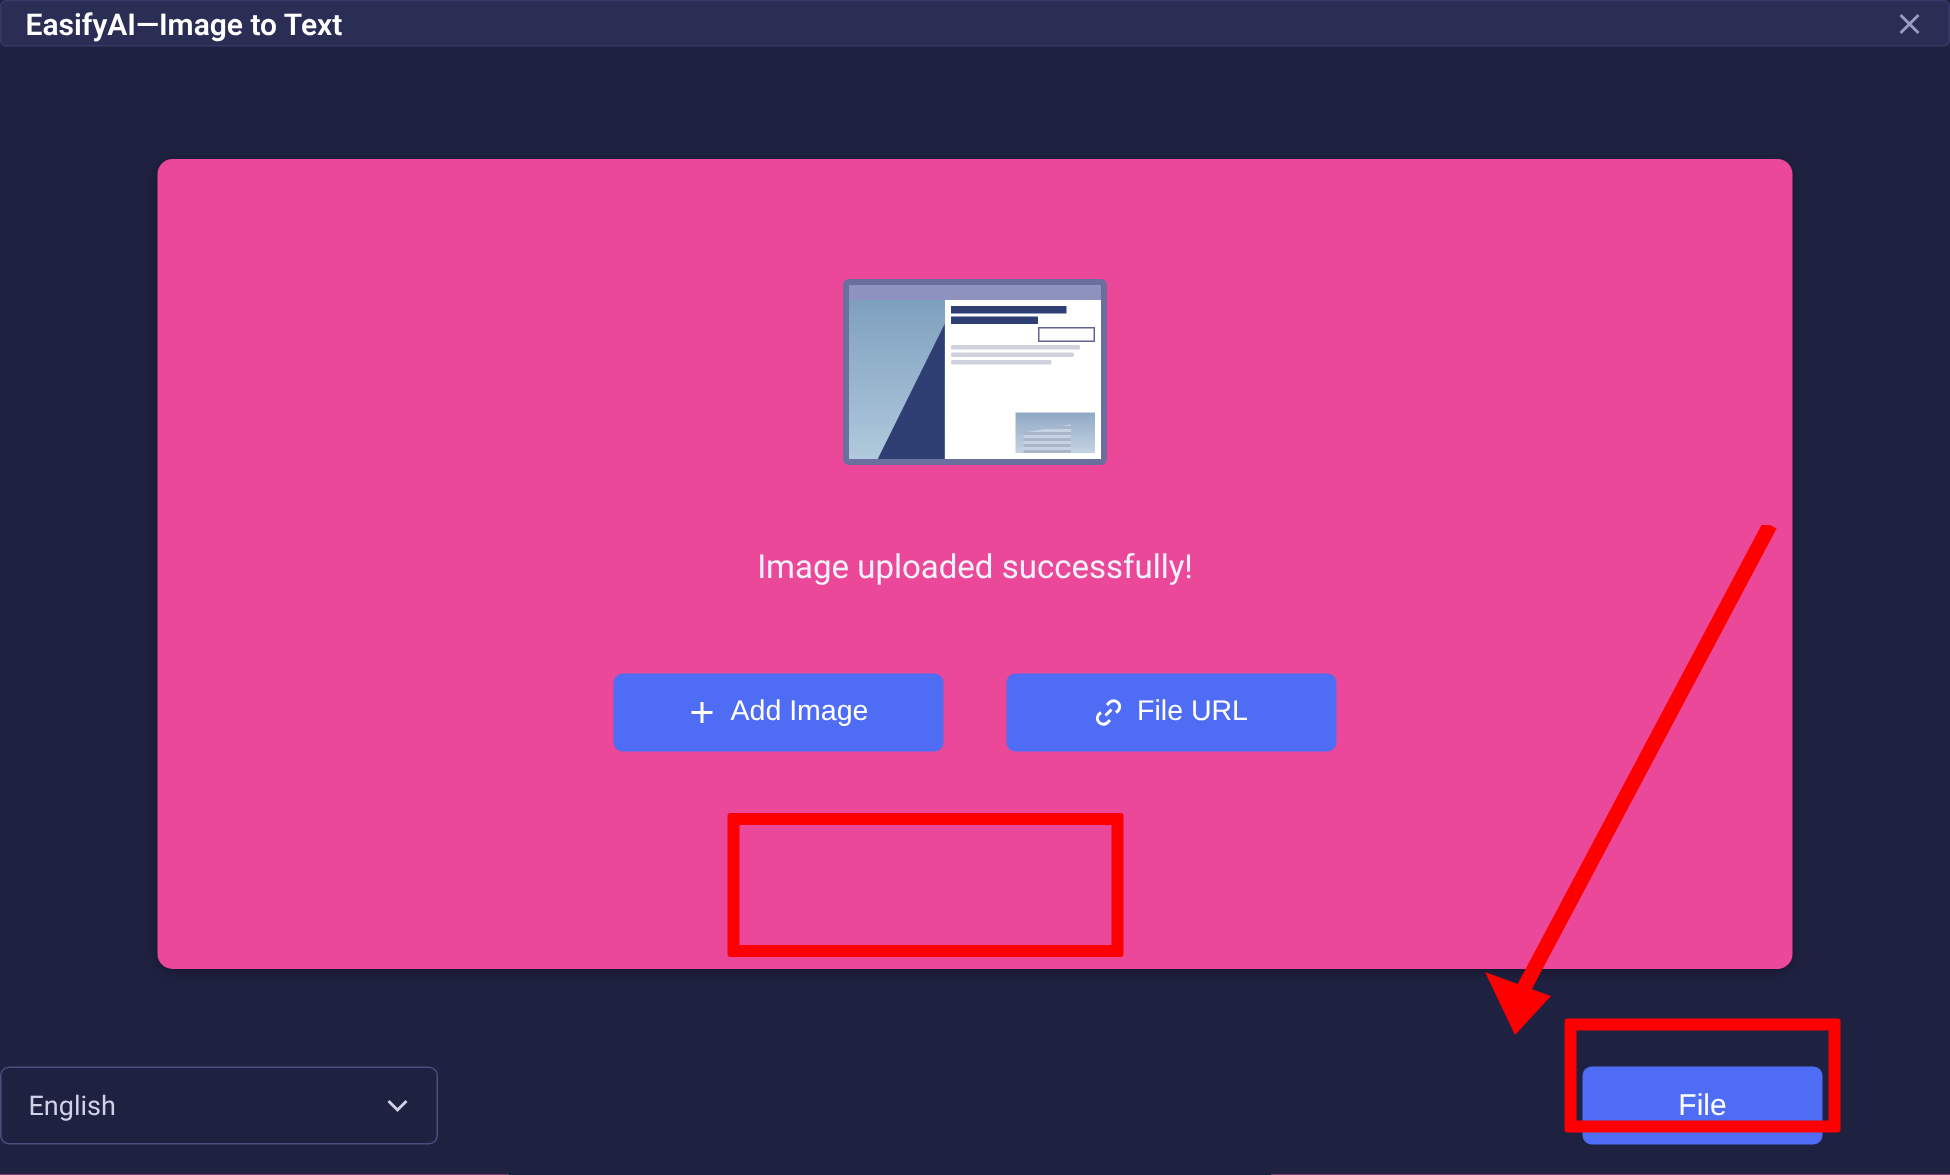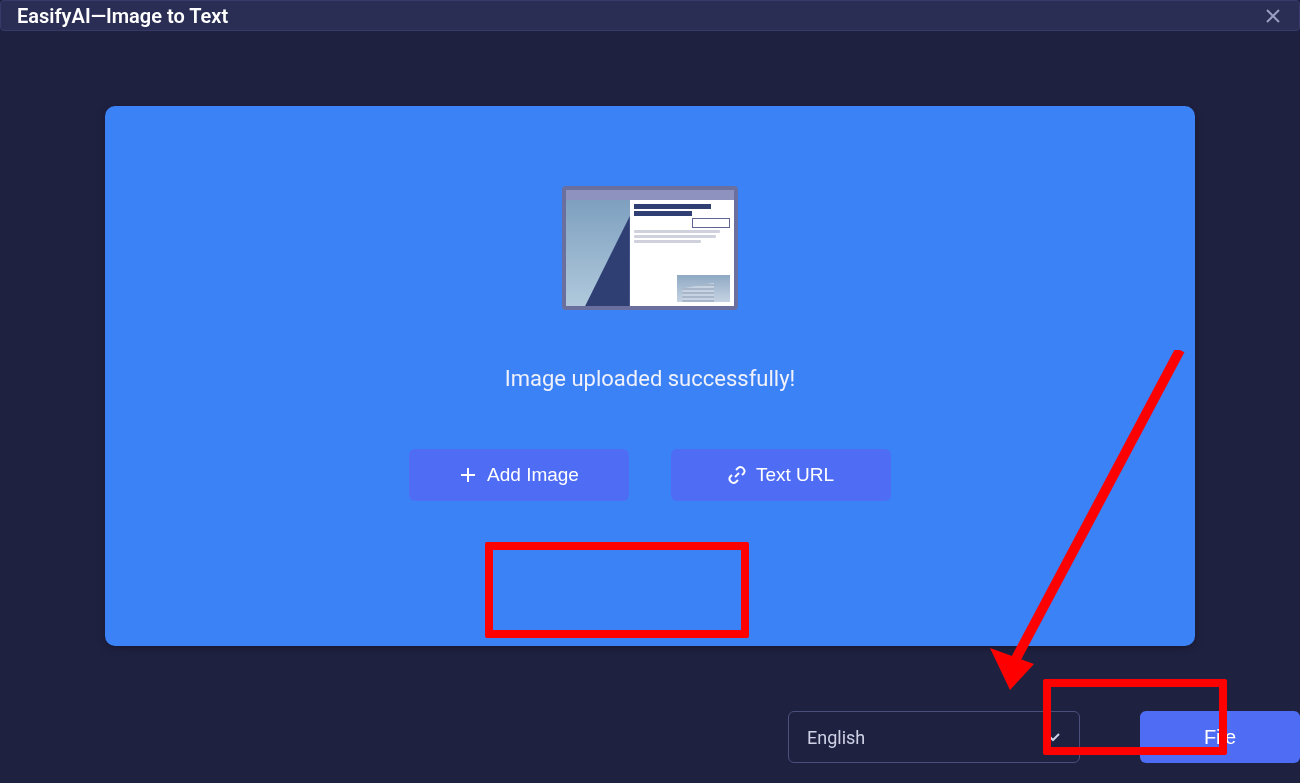--- a/index.html
+++ b/index.html
@@ -29,21 +29,21 @@
     color: #9a9dc0;
     cursor: pointer;
   }
   .close-btn svg { width: 16px; height: 16px; stroke: currentColor; stroke-width: 2; }
 
   
   .stage {
     position: relative;
     margin: 75px 105px 0 105px;
     height: 540px;
-    background: #3b82f6;
+    background: #ec4899;
     border-radius: 10px;
     box-shadow: 0 2px 8px rgba(0,0,0,0.3);
     padding-top: 80px;
   }
   .preview-wrap {
     width: 176px; height: 124px;
     margin: 0 auto;
     background: #6a6f9d;
     border-radius: 4px;
     padding: 4px;
@@ -135,23 +135,24 @@
     border-radius: 2px;
   }
   .hl-addfile { top: 436px; left: 380px; width: 264px; height: 96px; }
 
   
   .bottombar {
     position: absolute;
     left: 0; right: 0;
     bottom: 20px;
     display: flex;
-    justify-content: flex-end;
+    justify-content: space-between;
     align-items: center;
     gap: 60px;
+    padding-right: 85px;
   }
   .lang-select {
     width: 292px;
     height: 52px;
     background: transparent;
     border: 1px solid #4a4f7c;
     border-radius: 6px;
     color: #cfd1e6;
     font-size: 18px;
     padding: 0 18px;
@@ -229,21 +230,21 @@
           <path d="M9 2 V16 M2 9 H16"></path>
         </svg>
       <span>Add Image</span>
     </button>
     <button class="btn">
       <svg viewBox="0 0 18 18">
         <path d="M7 11 L11 7"></path>
         <path d="M8 4 L10 2 a4 4 0 0 1 5.6 5.6 L14 9"></path>
         <path d="M10 14 L8 16 a4 4 0 0 1 -5.6 -5.6 L4 9"></path>
       </svg>
-      <span>Text URL</span>
+      <span>File URL</span>
     </button>
   </div>
 
   <div class="highlight-box hl-addfile"></div>
 </div>
 
 <svg class="arrow-svg" viewBox="0 0 220 350">
   <line x1="200" y1="0" x2="30" y2="320" stroke="#ff0000" stroke-width="10"></line>
   <polygon points="30,340 10,298 54,314" fill="#ff0000"></polygon>
 </svg>

